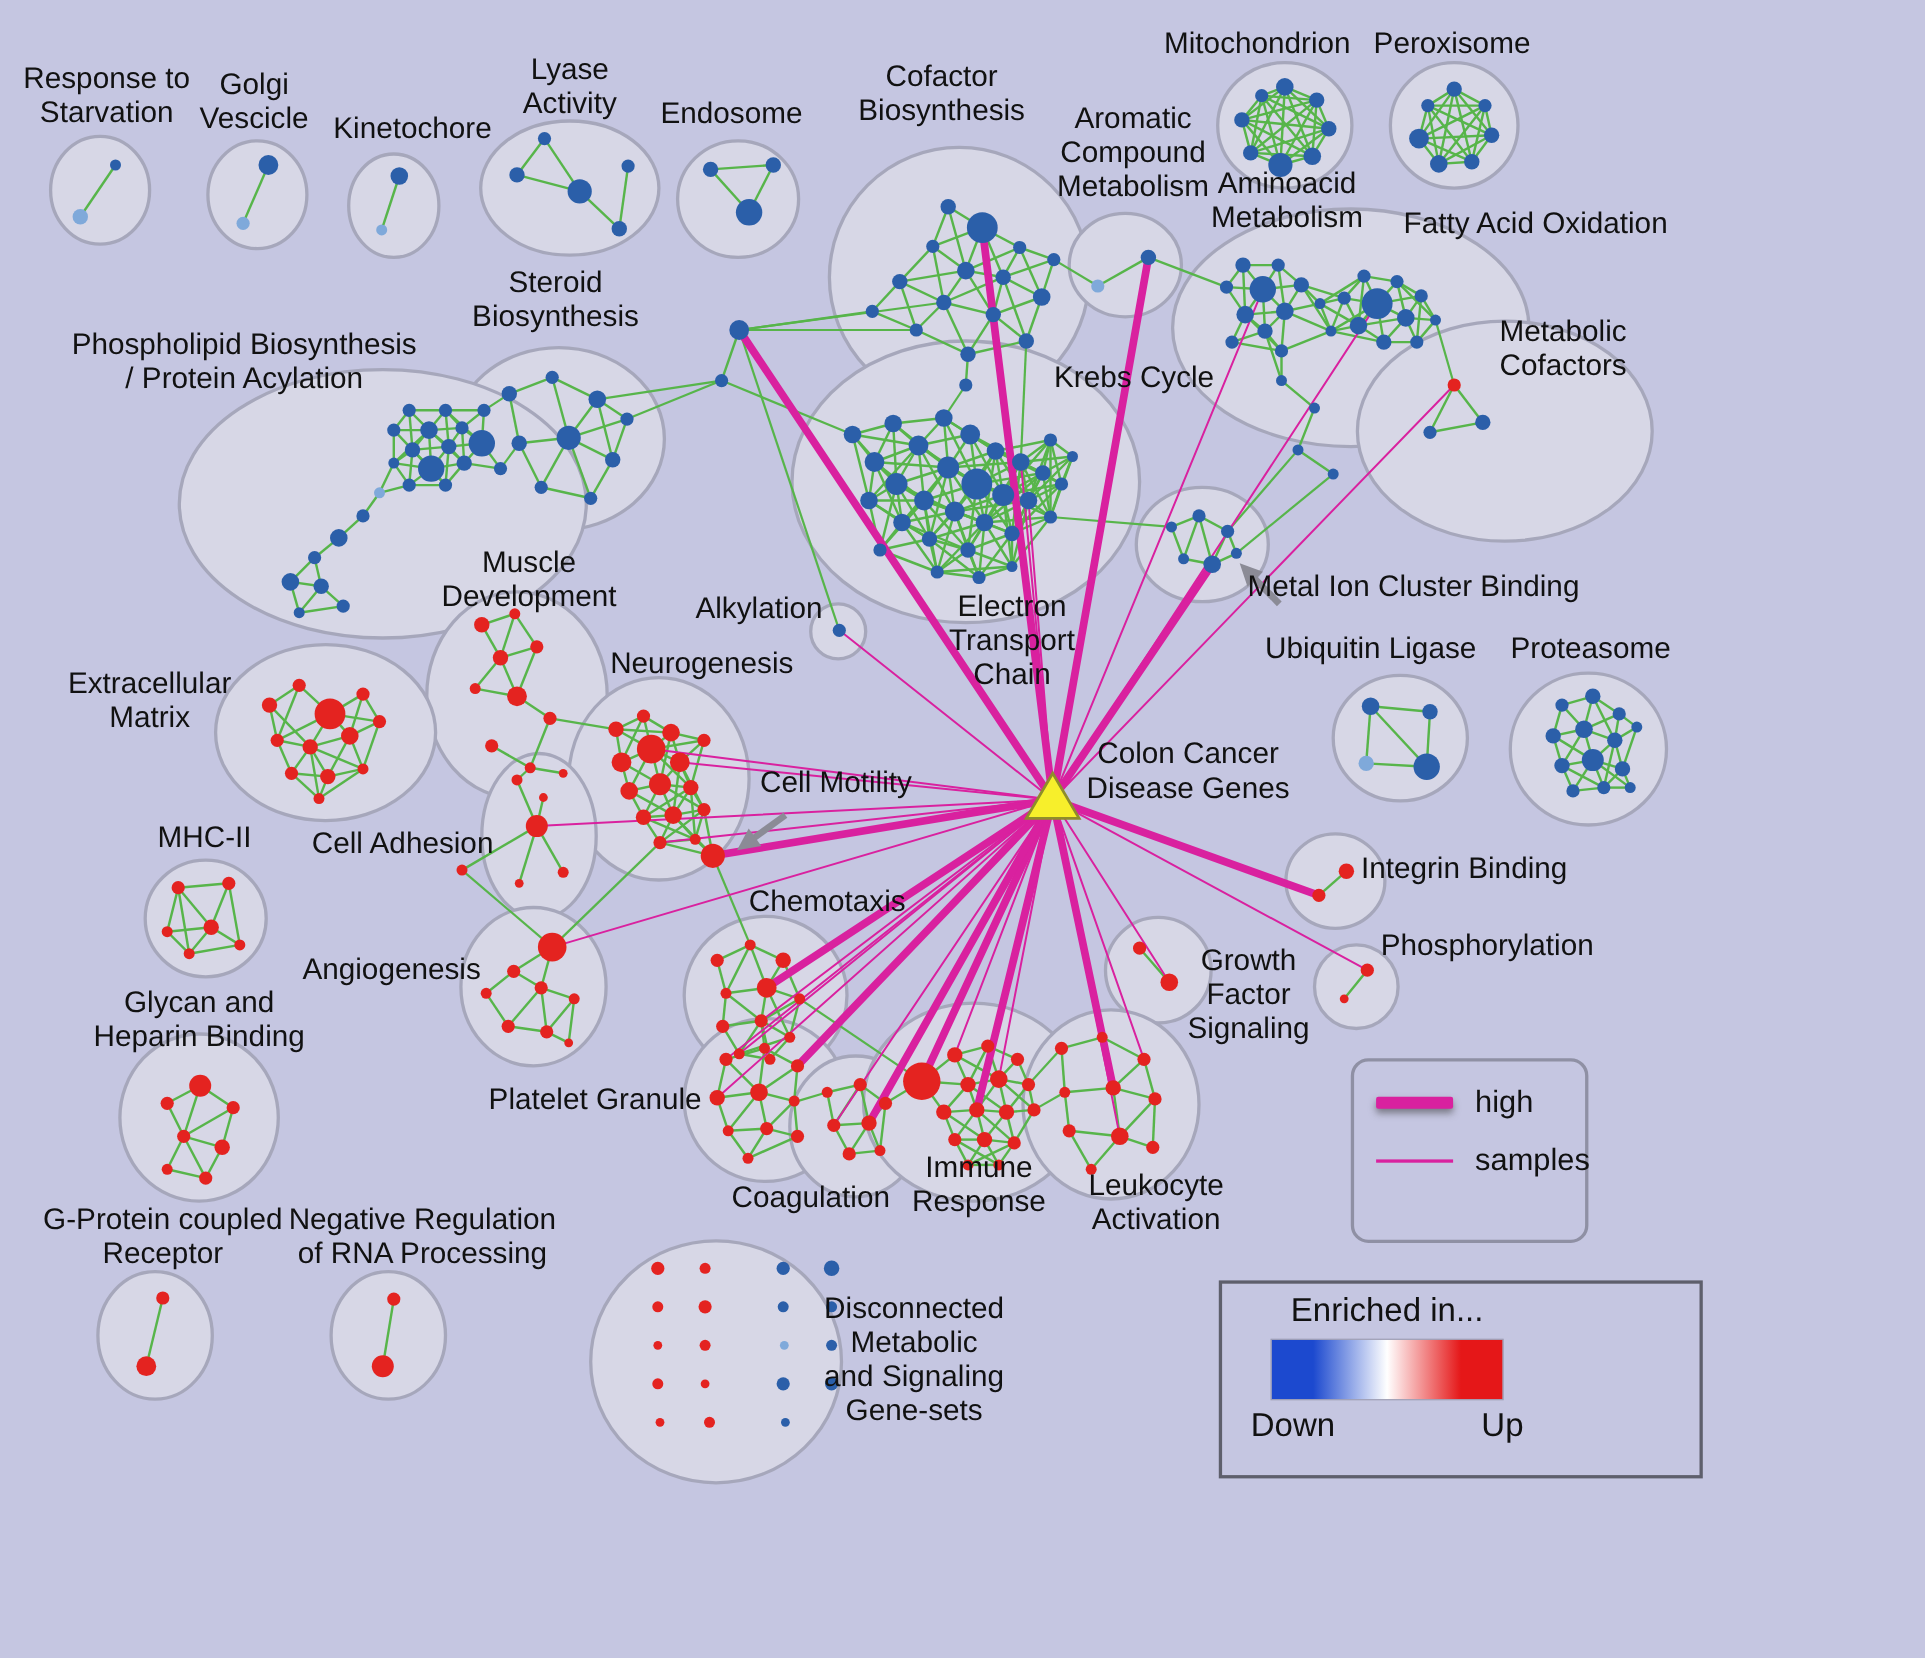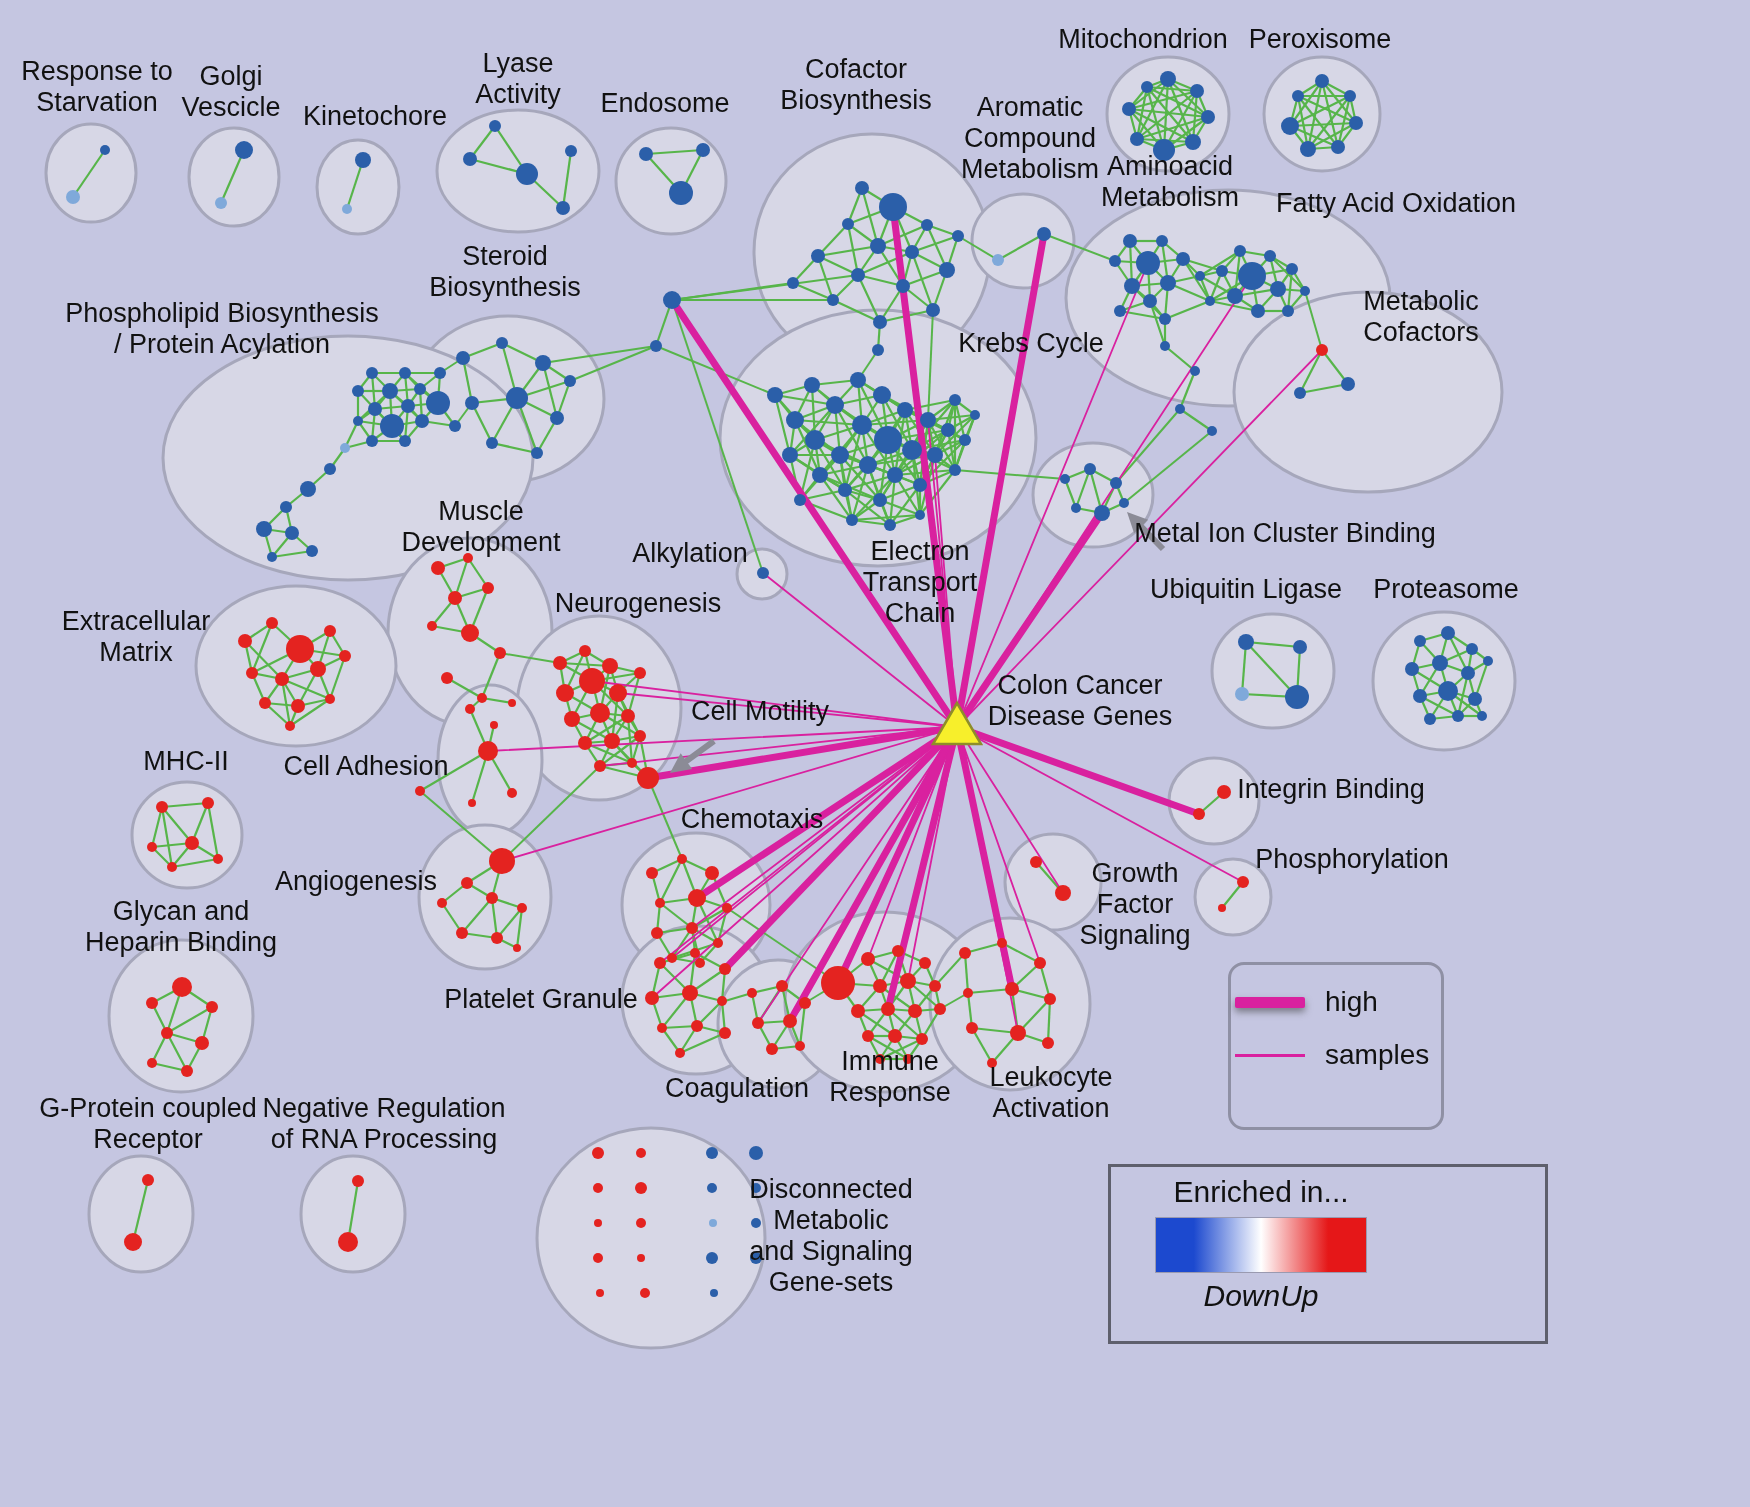--- a/index.html
+++ b/index.html
@@ -4,31 +4,31 @@
 <style>
   html,body{margin:0;padding:0;background:#ffffff;}
   #stage{position:relative;width:1750px;height:1507px;overflow:hidden;
          font-family:"Liberation Sans",sans-serif;color:#111;}
   #diagram{position:absolute;left:0;top:0;}
   #diagram text{font-family:"Liberation Sans",sans-serif;}
   .legend{position:absolute;box-sizing:border-box;}
   .legend-overlap{left:1228px;top:962px;width:216px;height:168px;
       border:3px solid #8f90a4;border-radius:16px;}
   .legend-title{white-space:pre-line;text-align:center;font-size:29px;line-height:1.12;margin-top:10px;}
-  .legend-row{display:flex;align-items:center;padding:0 4px;margin-top:21px;}
+  .legend-row{display:flex;align-items:center;padding:0 20px;margin-top:21px;}
   .swatch-high{width:70px;height:11px;background:#d9219f;border-radius:2px;
       box-shadow:0 4px 7px rgba(60,60,60,0.55);flex:0 0 auto;}
   .swatch-moderate{width:70px;height:3px;background:#d9219f;flex:0 0 auto;}
   .legend-label{margin-left:20px;font-size:28px;}
   .legend-enriched{left:1108px;top:1164px;width:440px;height:180px;
       border:3px solid #5e5f6c;display:flex;gap:32px;}
   .enriched-left{width:300px;padding-top:8px;flex:0 0 auto;}
   .enriched-title{text-align:center;font-size:30px;}
   .gradient-bar{margin:8px auto 0;width:210px;height:54px;border:1px solid #9a9ab0;}
-  .updown{display:flex;justify-content:center;width:248px;margin:6px auto 0;font-size:30px;font-style:italic;}
+  .updown{display:flex;justify-content:space-between;width:248px;margin:6px auto 0;font-size:30px;}
   .enriched-note{flex:1;display:flex;align-items:center;justify-content:center;
       font-size:27px;line-height:1.22;text-align:center;white-space:pre-line;padding-top:26px;}
 </style>
 </head>
 <body>
 
 <div id="stage">
   <svg id="diagram" width="1750" height="1507" viewBox="0 0 1750 1507">
       <g>
         <rect x="0" y="0" width="1750" height="1507" fill="#c5c6e1"></rect>

